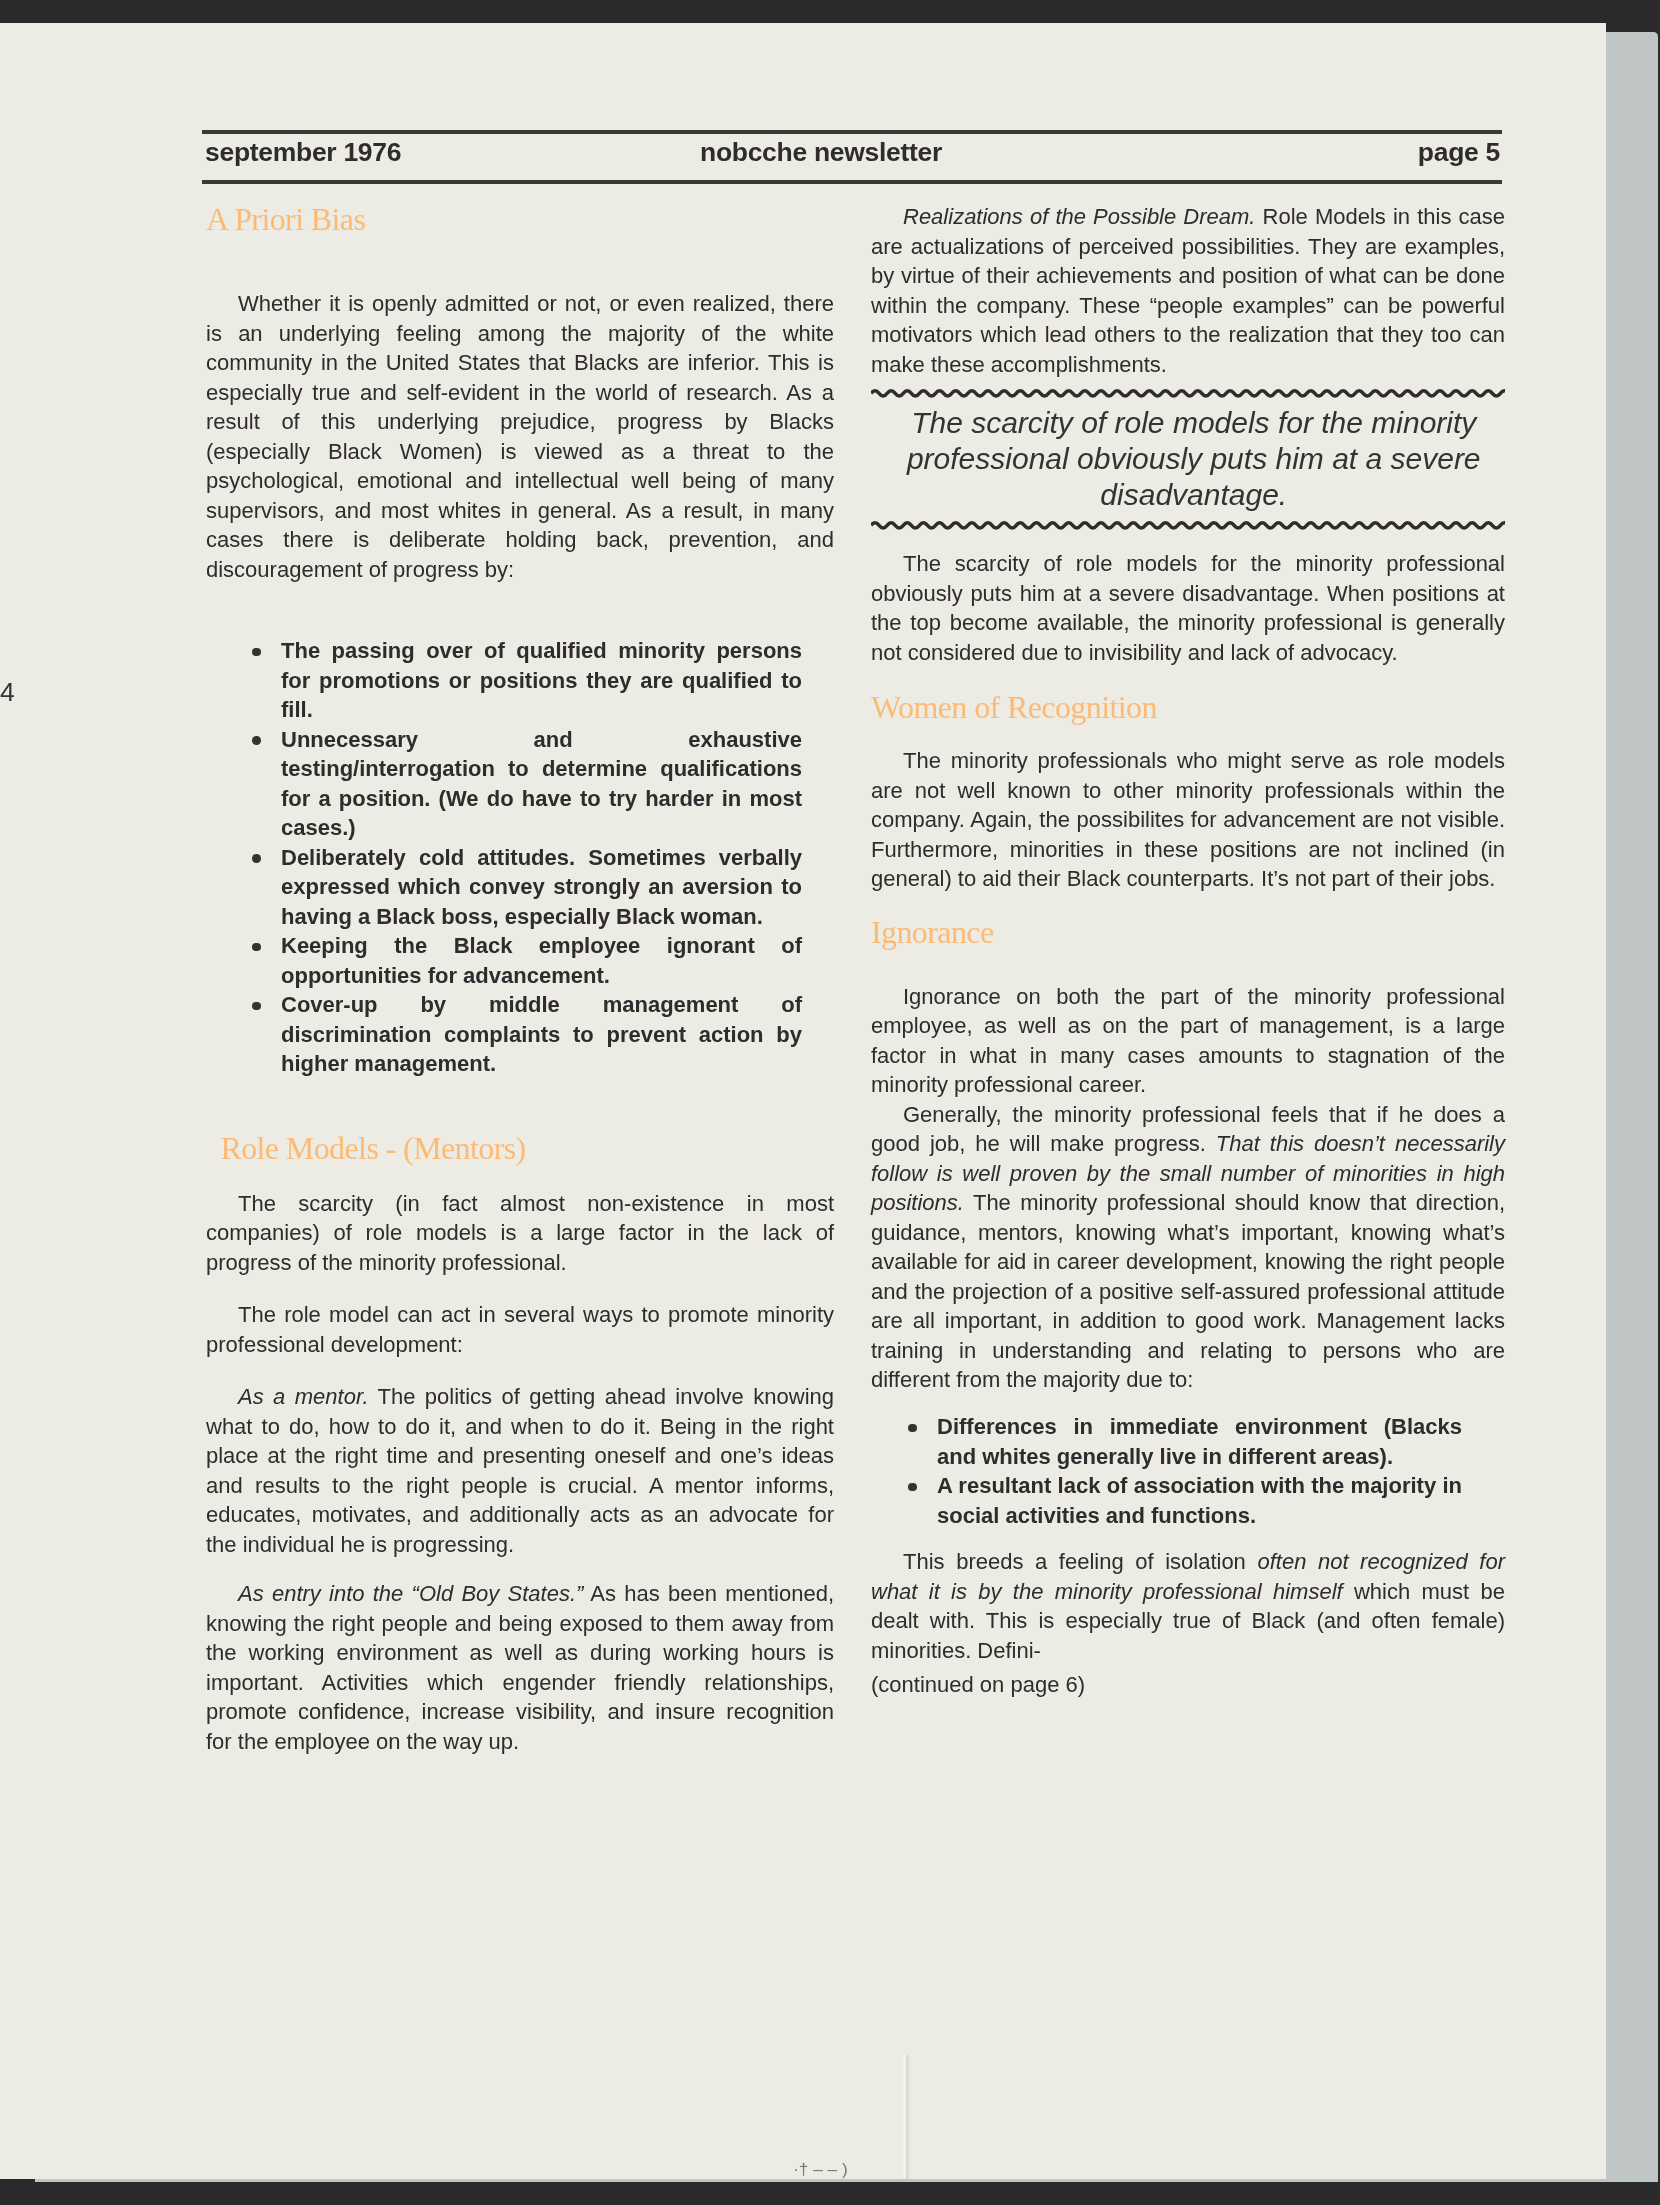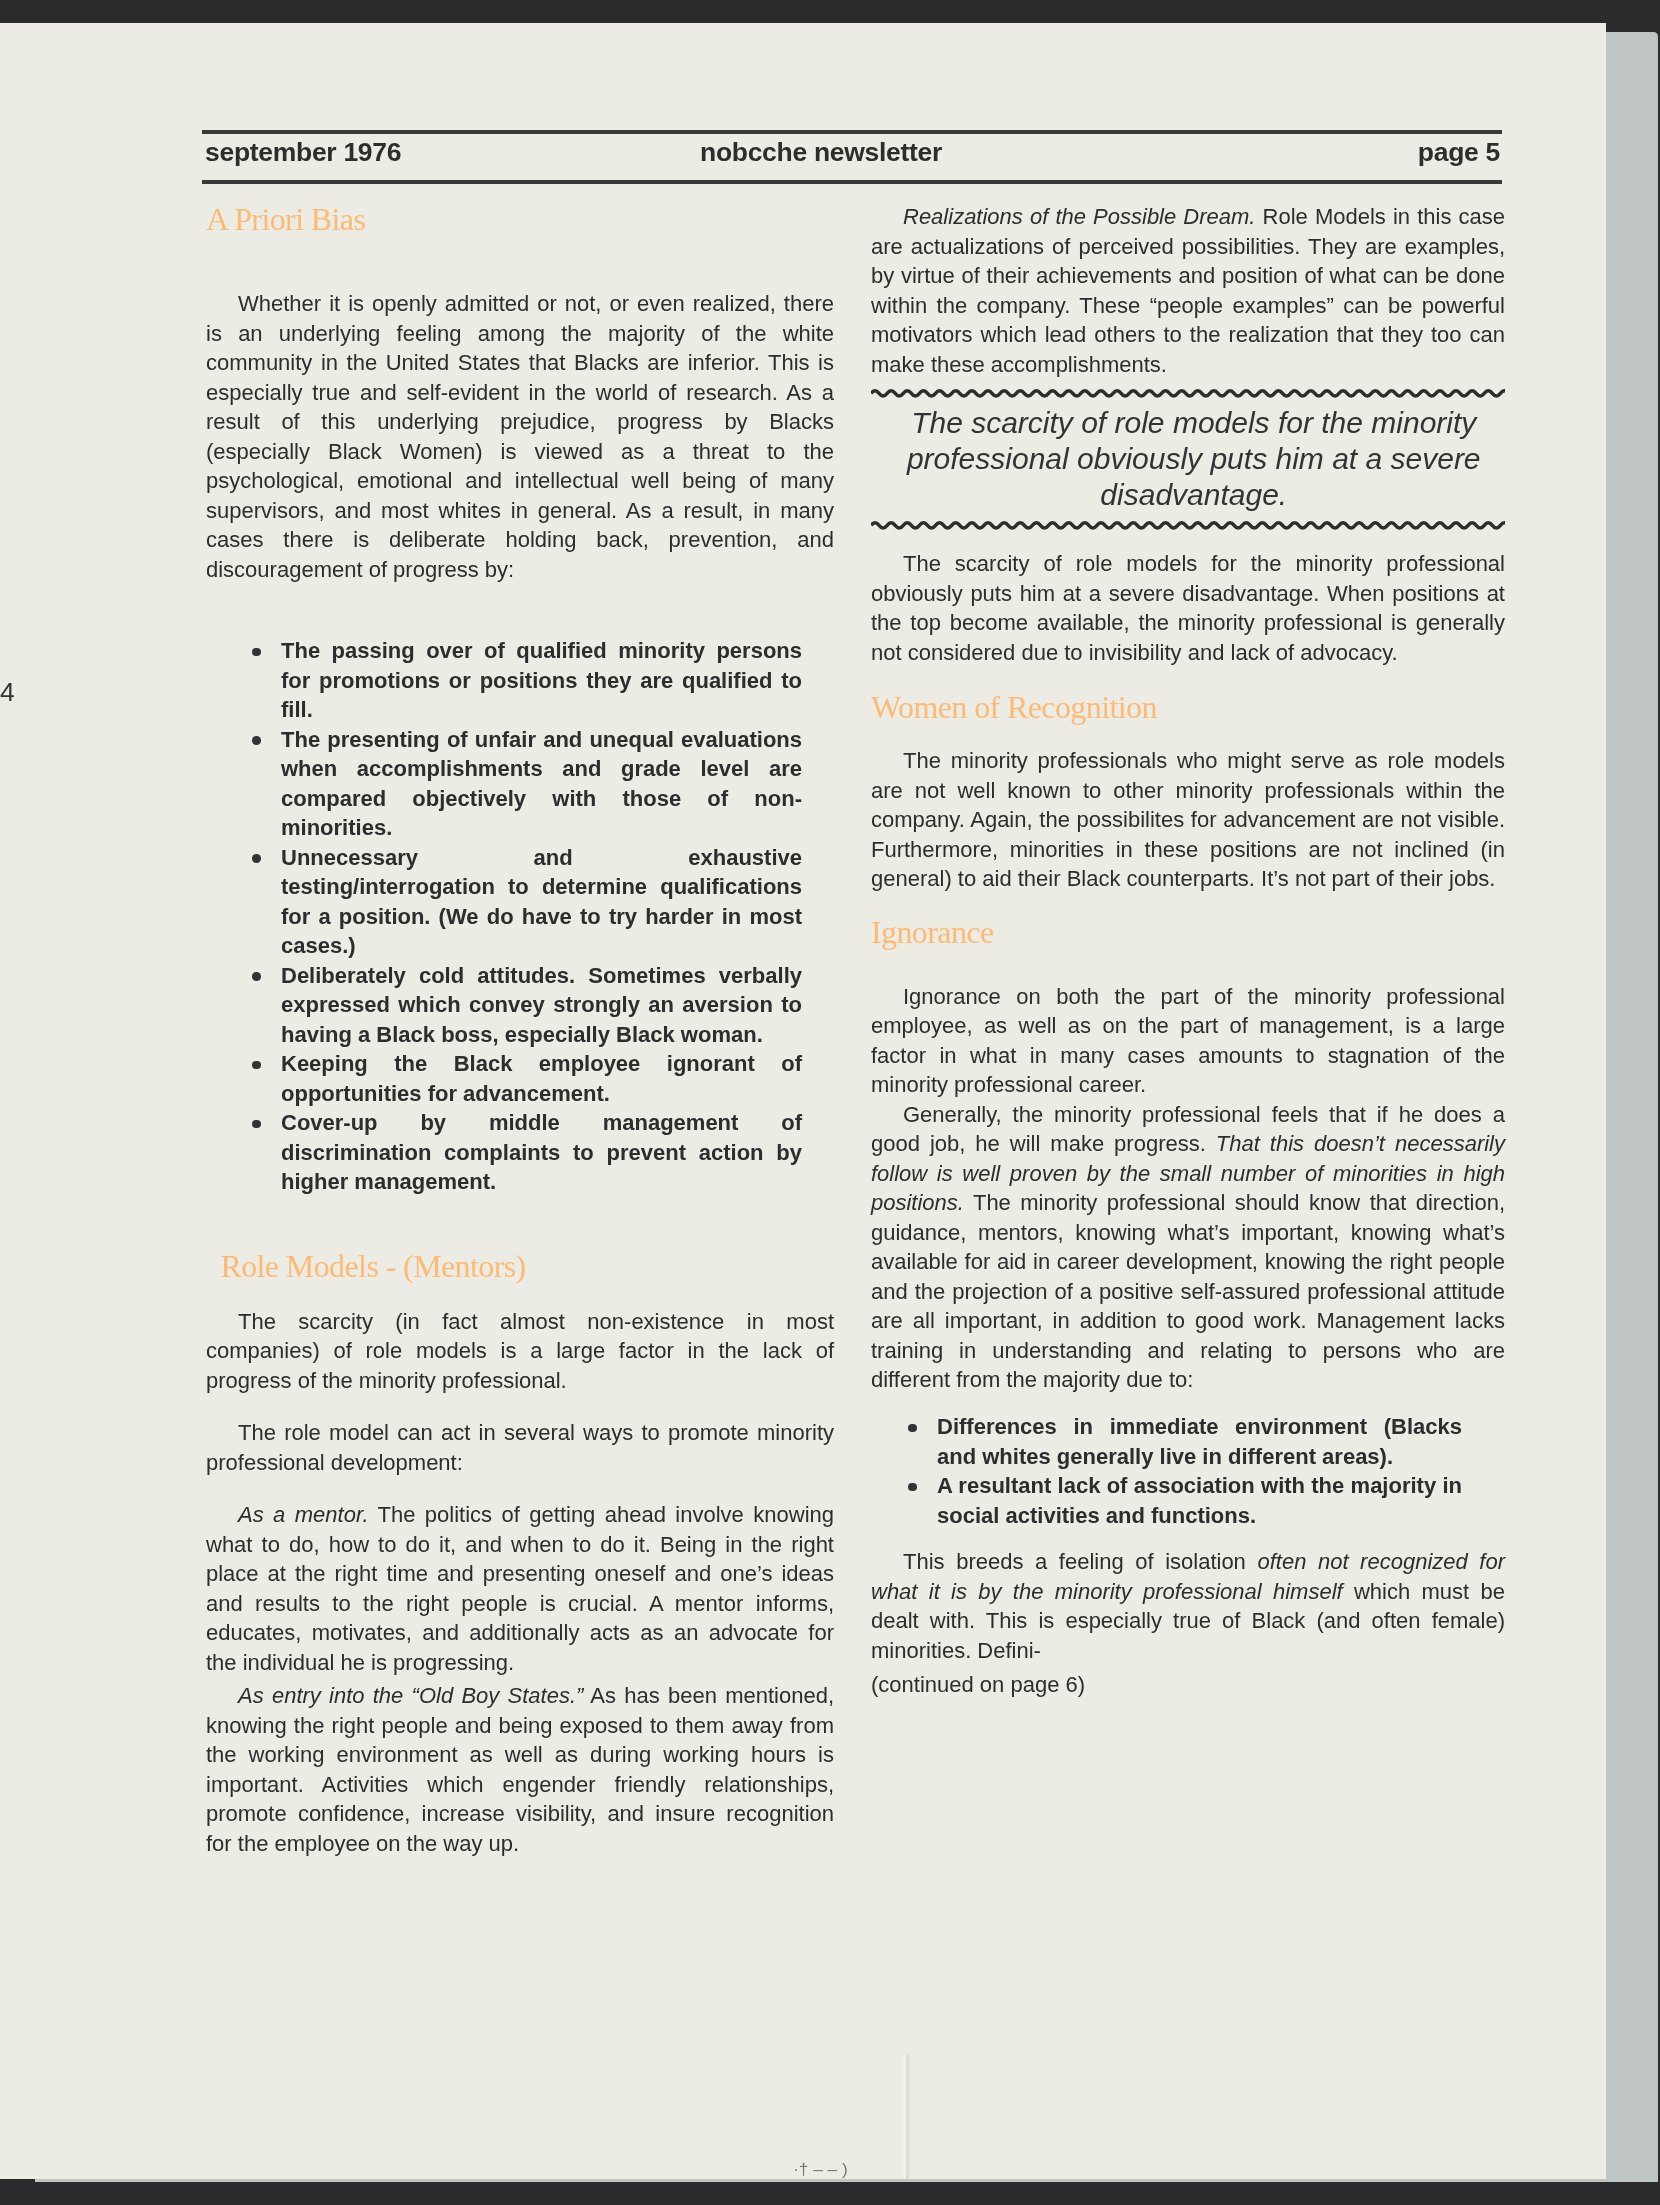--- a/index.html
+++ b/index.html
@@ -74,30 +74,29 @@
 <div class="header-text" style="left:205px">september 1976</div>
 <div class="header-text" style="left:700px">nobcche newsletter</div>
 <div class="header-text" style="right:160px">page 5</div>
 <div class="rule bottom"></div>
 
 <div class="col left">
   <h2 style="margin-bottom:52px">A Priori Bias</h2>
   <p style="margin-bottom:52px">Whether it is openly admitted or not, or even realized, there is an underlying feeling among the majority of the white community in the United States that Blacks are inferior. This is especially true and self-evident in the world of research. As a result of this underlying prejudice, progress by Blacks (especially Black Women) is viewed as a threat to the psychological, emotional and intellectual well being of many supervisors, and most whites in general. As a result, in many cases there is deliberate holding back, prevention, and discouragement of progress by:</p>
   <ul style="padding-left:75px;padding-right:32px">
     <li>The passing over of qualified minority persons for promotions or positions they are qualified to fill.</li>
-    <li>The presenting of unfair and unequal evaluations when accomplishments and grade level are compared objectively with those of non-minorities.</li>
     <li><span>Unnecessary and exhaustive testing/interrogation to determine qualifications for a position. (We </span><b>do</b><span> have to try harder in most cases.)</span></li>
     <li>Deliberately cold attitudes. Sometimes verbally expressed which convey strongly an aversion to having a Black boss, especially Black woman.</li>
     <li>Keeping the Black employee ignorant of opportunities for advancement.</li>
     <li>Cover-up by middle management of discrimination complaints to prevent action by higher management.</li>
   </ul>
   <h2 style="margin:52px 0 23px 14.4px">Role Models - (Mentors)</h2>
   <p style="margin-bottom:23px">The scarcity (in fact almost non-existence in most companies) of role models is a large factor in the lack of progress of the minority professional.</p>
   <p style="margin-bottom:23px">The role model can act in several ways to promote minority professional development:</p>
-  <p style="margin-bottom:4px"><i>As a mentor.</i><span> The politics of getting ahead involve knowing what to do, how to do it, and when to do it. Being in the right place at the right time and presenting oneself and one’s ideas and results to the right people is crucial. A mentor informs, educates, motivates, and additionally acts as an advocate for the individual he is progressing.</span></p>
+  <p style="margin-bottom:20px"><i>As a mentor.</i><span> The politics of getting ahead involve knowing what to do, how to do it, and when to do it. Being in the right place at the right time and presenting oneself and one’s ideas and results to the right people is crucial. A mentor informs, educates, motivates, and additionally acts as an advocate for the individual he is progressing.</span></p>
   <p><i>As entry into the “Old Boy States.”</i><span> As has been mentioned, knowing the right people and being exposed to them away from the working environment as well as during working hours is important. Activities which engender friendly relationships, promote confidence, increase visibility, and insure recognition for the employee on the way up.</span></p>
 </div>
 
 <div class="col right">
   <p><i>Realizations of the Possible Dream.</i><span> Role Models in this case are actualizations of perceived possibilities. They are examples, by virtue of their achievements and position of what can be done within the company. These “people examples” can be powerful motivators which lead others to the realization that they too can make these accomplishments.</span></p>
 
   <svg class="wave" viewBox="0 0 1100 22" preserveAspectRatio="none" style="margin-top:8px">
     <path d="M0 11 q7 -9 14 0 t14 0 t14 0 t14 0 t14 0 t14 0 t14 0 t14 0 t14 0 t14 0 t14 0 t14 0 t14 0 t14 0 t14 0 t14 0 t14 0 t14 0 t14 0 t14 0 t14 0 t14 0 t14 0 t14 0 t14 0 t14 0 t14 0 t14 0 t14 0 t14 0 t14 0 t14 0 t14 0 t14 0 t14 0 t14 0 t14 0 t14 0 t14 0 t14 0 t14 0 t14 0 t14 0 t14 0 t14 0 t14 0 t14 0 t14 0 t14 0 t14 0 t14 0 t14 0 t14 0 t14 0 t14 0 t14 0 t14 0 t14 0 t14 0 t14 0 t14 0 t14 0 t14 0 t14 0 t14 0 t14 0 t14 0 t14 0 t14 0 t14 0 t14 0 t14 0 t14 0 t14 0 t14 0 t14 0 t14 0 t14 0 t14 0 t14 0" fill="none" stroke="#2f2c2c" stroke-width="6"></path>
   </svg>
   <div class="pull">The scarcity of role models for the minority professional obviously puts him at a severe disadvantage.</div>

